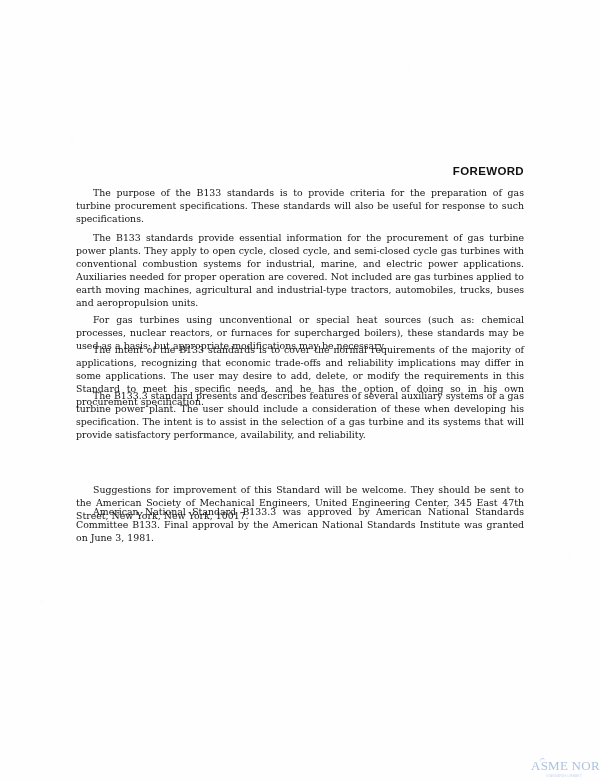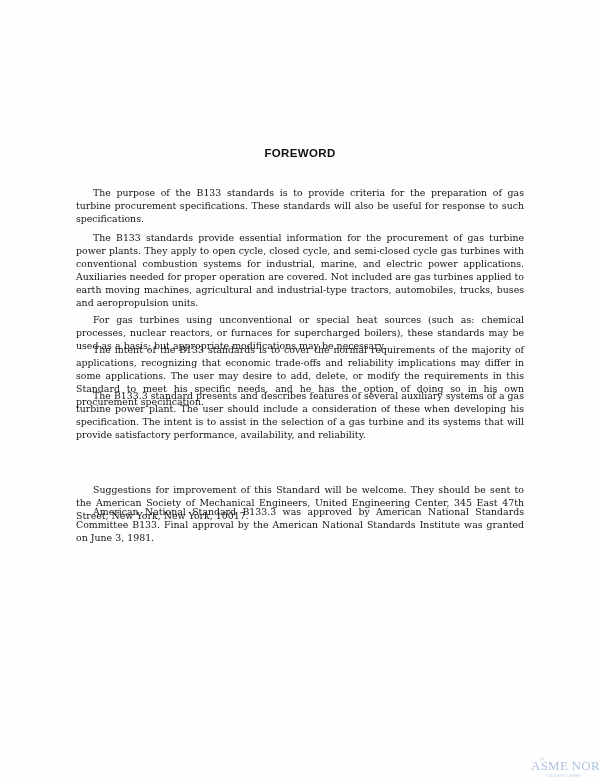--- a/index.html
+++ b/index.html
@@ -49,25 +49,25 @@
     width: 448px;
   }
 
   .doc-title {
     margin: 0;
     padding: 0;
     font-family: "Liberation Sans", "DejaVu Sans", sans-serif;
     font-weight: bold;
     font-size: 11.5px;
     letter-spacing: 0.35px;
-    text-align: center;
+    text-align: right;
     color: #101010;
     position: absolute;
     left: 0;
-    top: 147px;
+    top: 165px;
     width: 448px;
   }
 
   .para {
     position: absolute;
     left: 0;
     width: 448px;
     margin: 0;
     font-size: 9.4px;
     line-height: 13.05px;

